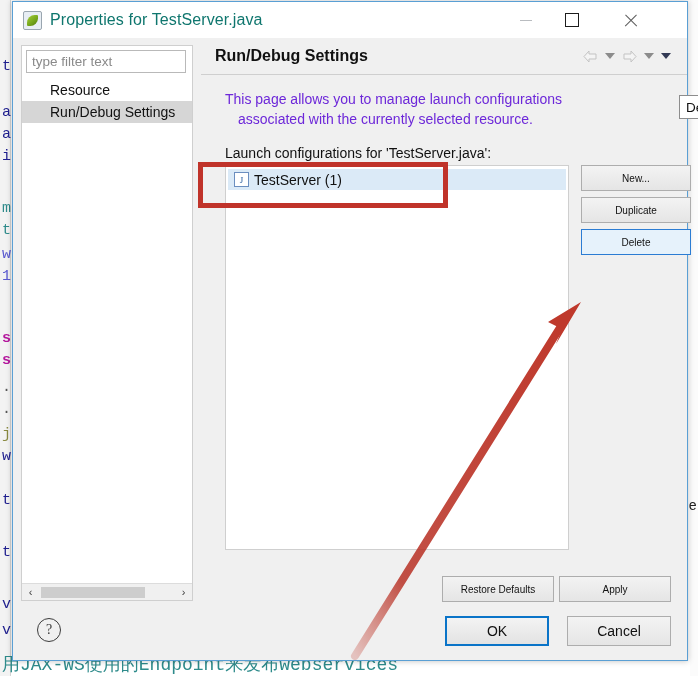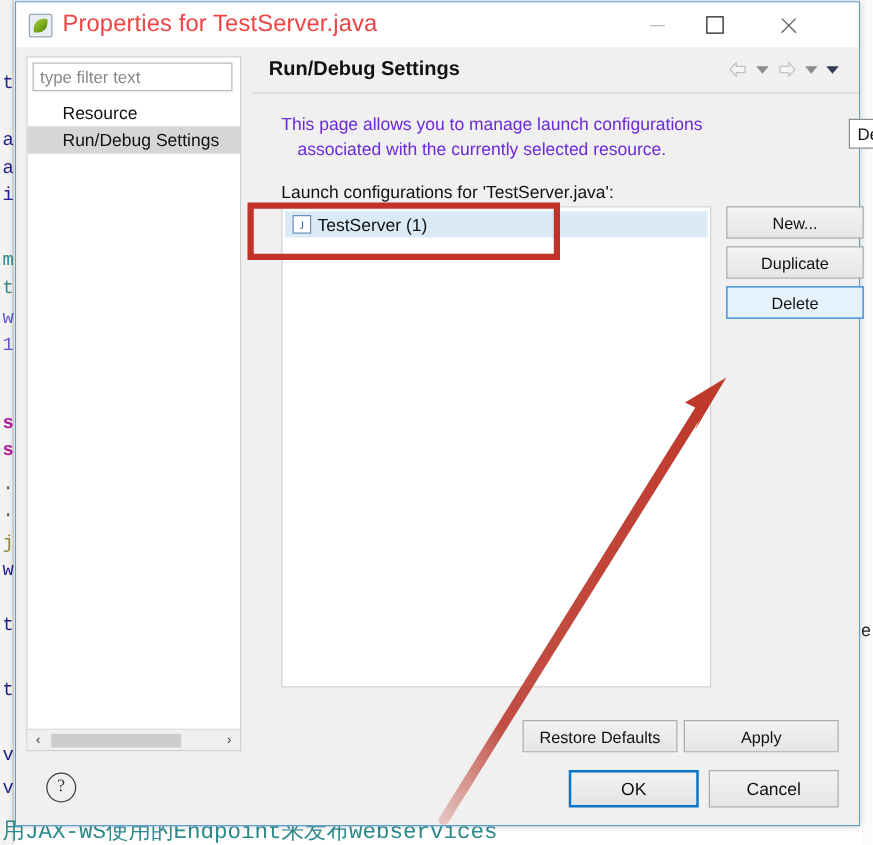--- a/index.html
+++ b/index.html
@@ -71,22 +71,22 @@
     display: flex; align-items: center; justify-content: center;
     flex: none;
   }
   #app-icon .leaf {
     width: 11px; height: 11px;
     background: linear-gradient(140deg,#a6cf3a 0%, #77a81c 55%, #4e7a0c 100%);
     border-radius: 70% 10% 70% 10%;
   }
   #title-text {
     margin-left: 8px;
-    font-size: 19px;
-    color: #ef4444;
+    font-size: 16px;
+    color: #0f766e;
     letter-spacing: .1px;
   }
   .wc {
     position: absolute; top: 0; height: 36px; width: 46px;
     display: flex; align-items: center; justify-content: center;
     color: #666; font-size: 14px;
   }
   #wc-min { right: 138px; }
   #wc-max { right: 92px; }
   #wc-close { right: 34px; }
@@ -227,21 +227,21 @@
     position: absolute; left: 380px; top: 90px;
     width: 110px;
     display: flex; flex-direction: column; gap: 6px;
   }
   .btn {
     height: 26px;
     background: linear-gradient(#f3f3f3, #e5e5e5);
     border: 1px solid #adadad;
     box-sizing: border-box;
     display: flex; align-items: center; justify-content: center;
-    font-size: 13px; color: #111;
+    font-size: 10px; color: #111;
   }
   .btn.hover {
     background: #e6f2fb;
     border: 1px solid #2b7cd3;
   }
 
   
   #tooltip {
     position: absolute;
     left: 478px; top: 20px;
@@ -259,21 +259,21 @@
 
   
   #page-footer {
     position: absolute; left: 0; right: 0; bottom: 0;
     height: 92px;
   }
   #apply-row {
     position: absolute; right: 16px; top: 8px;
     display: flex; gap: 5px;
   }
-  #apply-row .btn { width: 124px; }
+  #apply-row .btn { width: 112px; }
 
   #bottom-sep {
     position: absolute; left: -188px; right: 0; top: 48px;
     border-top: 1px solid #dcdcdc;
   }
 
   
   #dlg-footer {
     position: absolute; left: 0; right: 0; bottom: 0; height: 58px;
     background: #f0f0f0;
@@ -281,21 +281,21 @@
   #help-icon {
     position: absolute; left: 24px; top: 16px;
     width: 22px; height: 22px; border-radius: 50%;
     border: 1.6px solid #3c3c3c;
     display: flex; align-items: center; justify-content: center;
     font-size: 14px; color: #3c3c3c;
     font-family: "Liberation Serif", serif;
   }
   #ok-cancel {
     position: absolute; right: 16px; top: 14px;
-    display: flex; gap: 8px;
+    display: flex; gap: 18px;
   }
   #ok-cancel .btn { width: 104px; height: 30px; font-size: 14px; }
   .btn.focus {
     border: 2px solid #0a74c8;
     background: linear-gradient(#f3f3f3, #e3e3e3);
   }
 
   
   #ann-rect {
     position: absolute;

